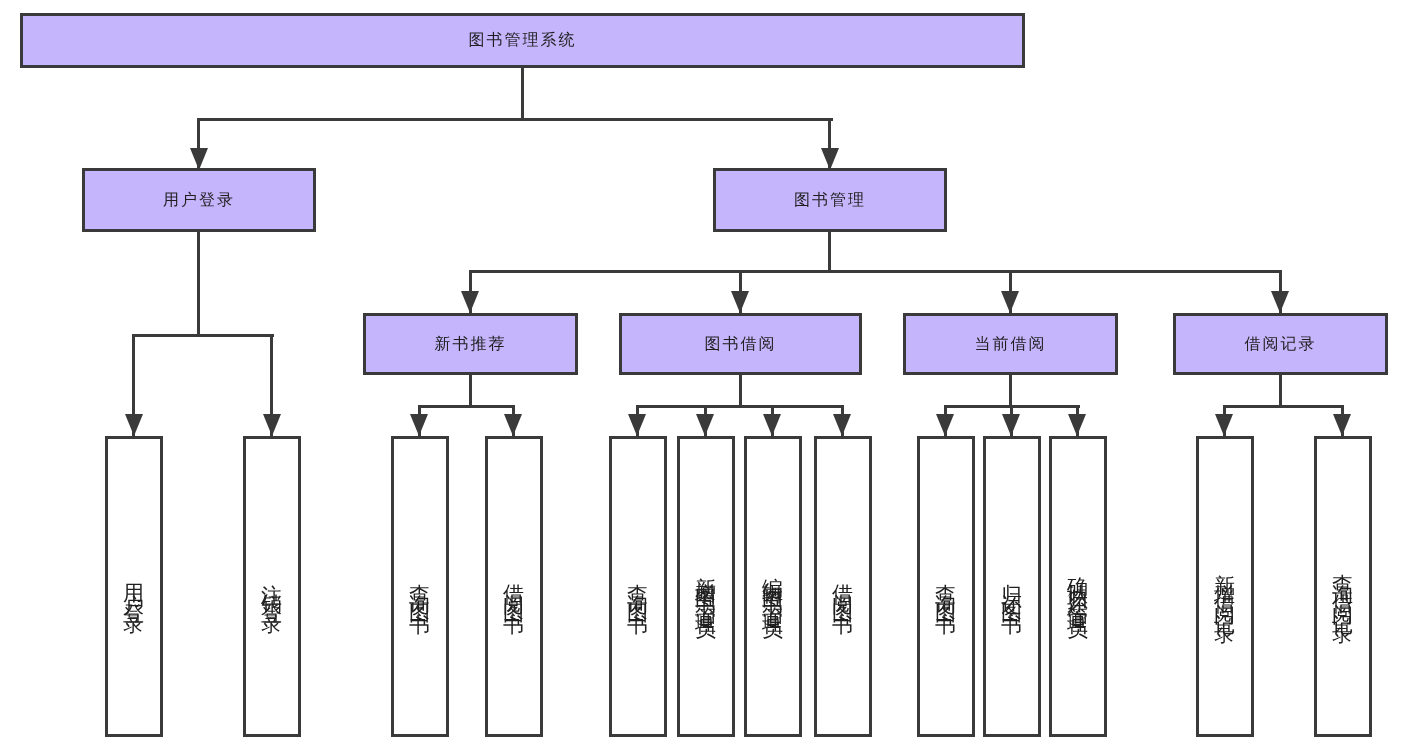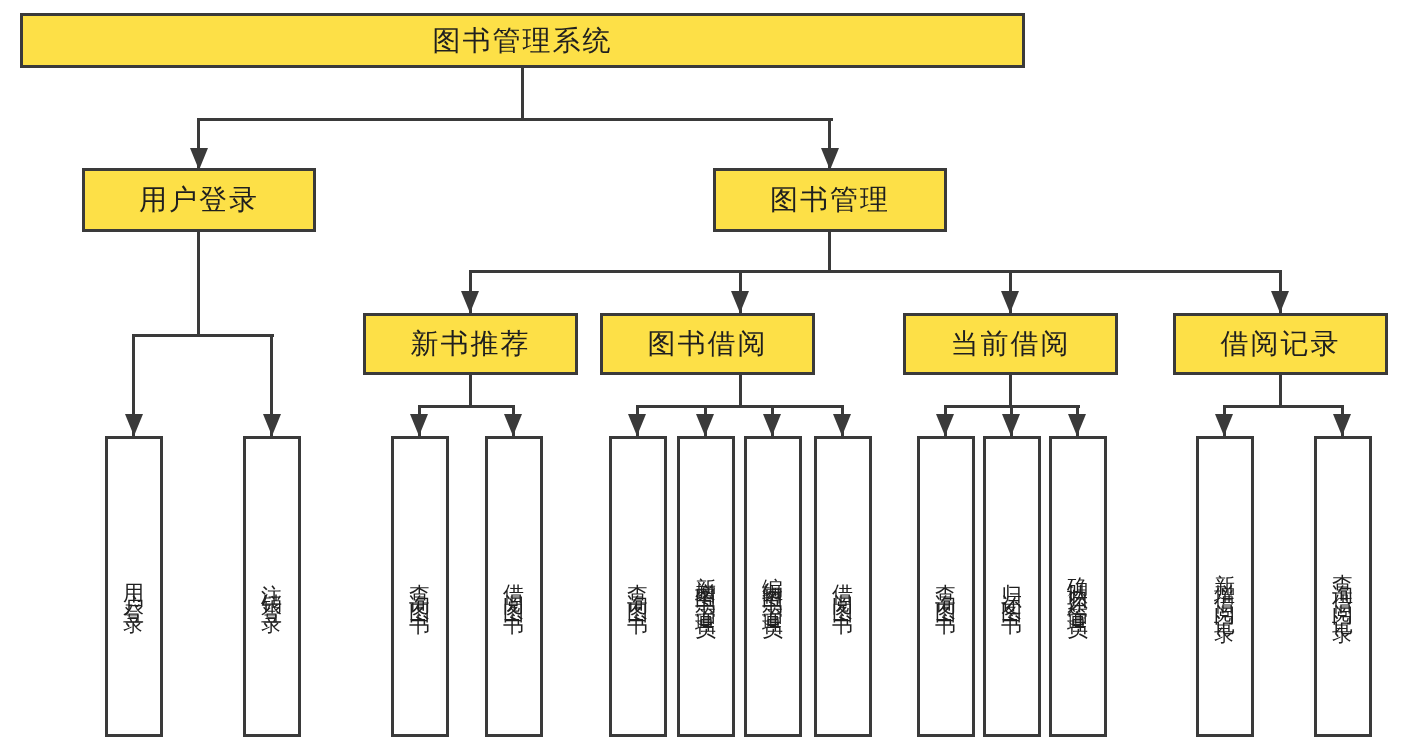--- a/index.html
+++ b/index.html
@@ -9,23 +9,23 @@
     background:#ffffff;
     font-family:"Liberation Sans", sans-serif;
     color:#1f1f1f;
     overflow:hidden;
   }
   
   .hbox{
     position:absolute;
     box-sizing:border-box;
     border:3px solid #3a3a3a;
-    background:#fde047;
+    background:#c4b5fd;
     display:flex;align-items:center;justify-content:center;
-    font-size:28px;letter-spacing:2px;
+    font-size:16px;letter-spacing:2px;
     white-space:nowrap;
   }
   .vbox{
     position:absolute;
     box-sizing:border-box;
     border:3px solid #3a3a3a;
     background:#ffffff;
     width:58px;height:301px;top:436px;
     display:flex;align-items:center;justify-content:center;
   }
@@ -118,21 +118,21 @@
   <div class="arrow" style="left:1215px;top:414px;"></div>
   <div class="vline" style="left:1341px;top:405px;height:31px;"></div>
   <div class="arrow" style="left:1333px;top:414px;"></div>
 
   <div class="hbox" style="left:20px;top:13px;width:1005px;height:55px;">图书管理系统</div>
 
   <div class="hbox" style="left:82px;top:168px;width:234px;height:64px;">用户登录</div>
   <div class="hbox" style="left:713px;top:168px;width:234px;height:64px;">图书管理</div>
 
   <div class="hbox" style="left:363px;top:313px;width:215px;height:62px;">新书推荐</div>
-  <div class="hbox" style="left:600px;top:313px;width:215px;height:62px;">图书借阅</div>
+  <div class="hbox" style="left:619px;top:313px;width:243px;height:62px;">图书借阅</div>
   <div class="hbox" style="left:1173px;top:313px;width:215px;height:62px;">借阅记录</div>
   <div class="hbox" style="left:903px;top:313px;width:215px;height:62px;">当前借阅</div>
 
   <div class="vbox" style="left:105px;">
     <span class="vtext ls-s">用户登录</span>
   </div>
   <div class="vbox" style="left:243px;">
     <span class="vtext ls-s">注销登录</span>
   </div>
 

